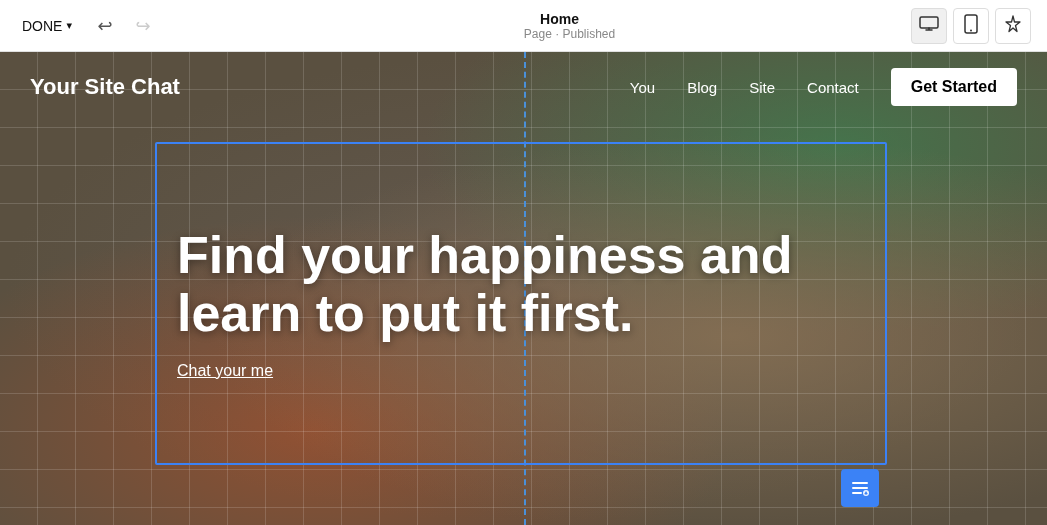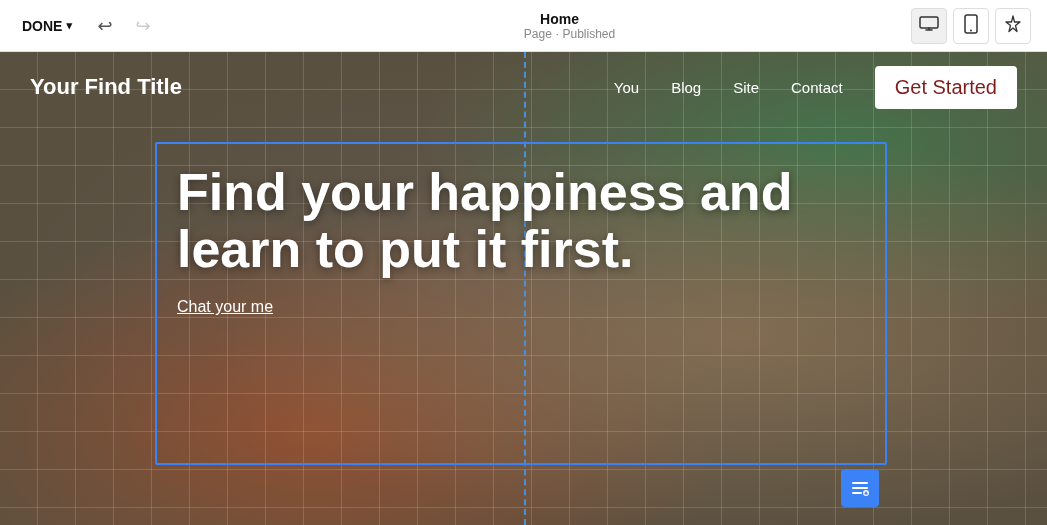--- a/index.html
+++ b/index.html
@@ -20,21 +20,21 @@
     .toolbar-left {
       display: flex;
       align-items: center;
       gap: 12px;
     }
     .done-button {
       display: flex;
       align-items: center;
       gap: 4px;
       font-size: 14px;
-      font-weight: 700;
+      font-weight: 400;
       color: #111;
       cursor: pointer;
       background: none;
       border: none;
       padding: 4px 6px;
     }
     .done-button .chevron {
       font-size: 11px;
     }
     .toolbar-center {
@@ -170,41 +170,42 @@
       gap: 32px;
     }
     .nav-link {
       font-size: 15px;
       color: #fff;
       text-decoration: none;
       cursor: pointer;
     }
     .nav-cta {
       background: #fff;
-      color: #7f1d1d;
+      color: #000000;
       border: none;
       border-radius: 4px;
       padding: 10px 20px;
-      font-size: 20px;
-      font-weight: 400;
+      font-size: 16px;
+      font-weight: 700;
       cursor: pointer;
     }
 
     
     .hero-content-block {
       position: absolute;
       top: 90px;
       left: 155px;
       right: 160px;
       bottom: 60px;
       border: 2px solid #3B82F6;
       border-radius: 2px;
       z-index: 15;
       display: flex;
       flex-direction: column;
+      justify-content: center;
       padding: 20px 20px 20px 20px;
     }
     .hero-headline {
       font-size: 52px;
       font-weight: 800;
       color: #fff;
       line-height: 1.1;
       margin-bottom: 20px;
       text-shadow: 0 2px 8px rgba(0,0,0,0.4);
     }
@@ -289,21 +290,21 @@
 
 <div class="preview-area">
   <div class="hero-bg"></div>
   <div class="hero-bg-photo"></div>
 
   <div class="grid-overlay"></div>
 
   <div class="center-line"></div>
 
   <nav class="site-nav">
-    <div class="site-title">Your Find Title</div>
+    <div class="site-title">Your Site Chat</div>
     <div class="nav-links">
       <a class="nav-link">You</a>
       <a class="nav-link">Blog</a>
       <a class="nav-link">Site</a>
       <a class="nav-link">Contact</a>
       <button class="nav-cta">Get Started</button>
     </div>
   </nav>
 
   <div class="hero-content-block">

